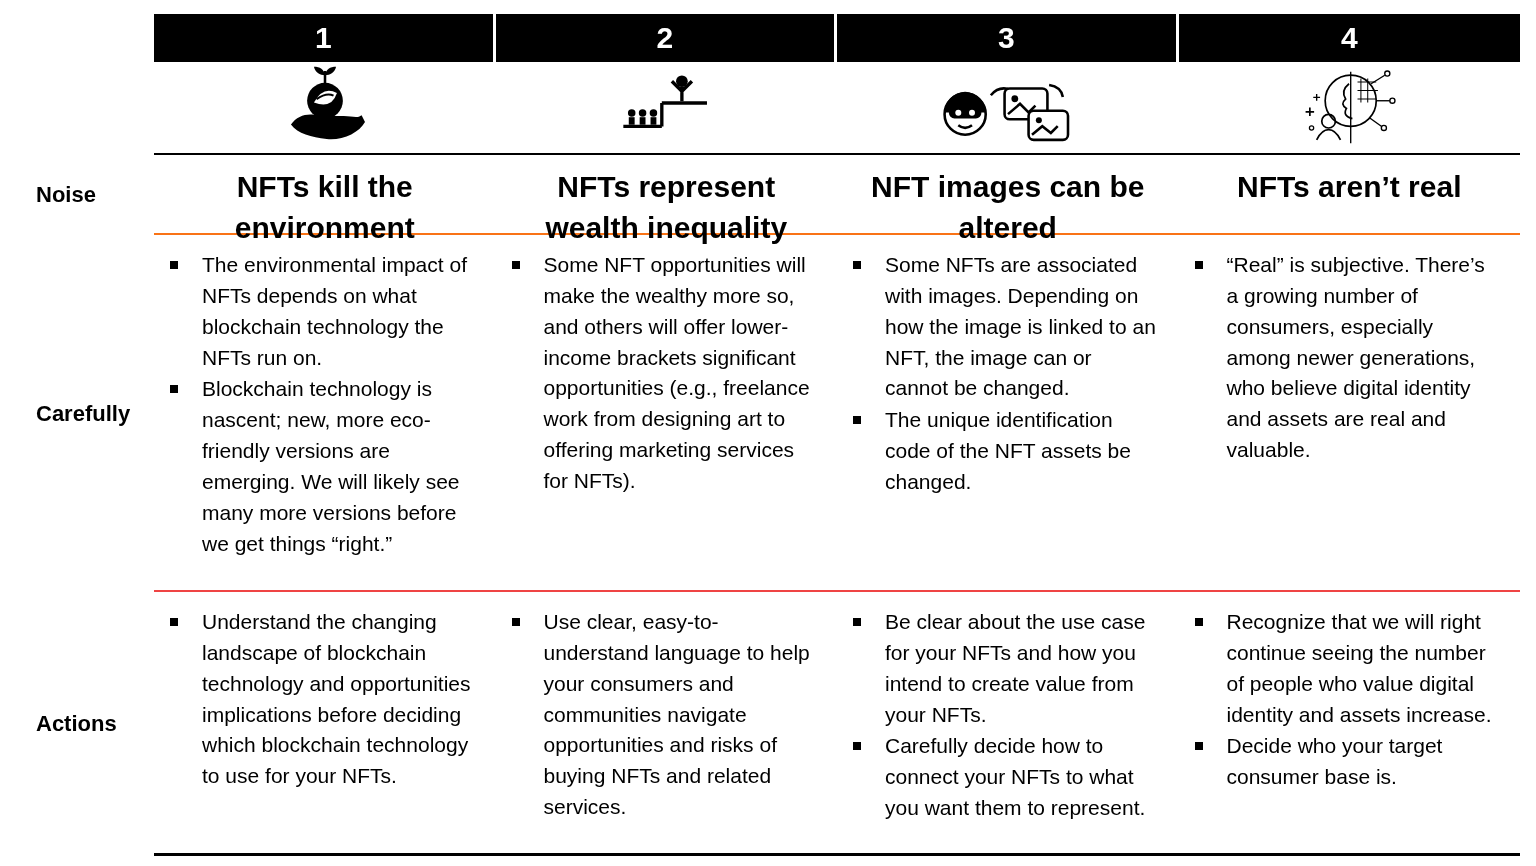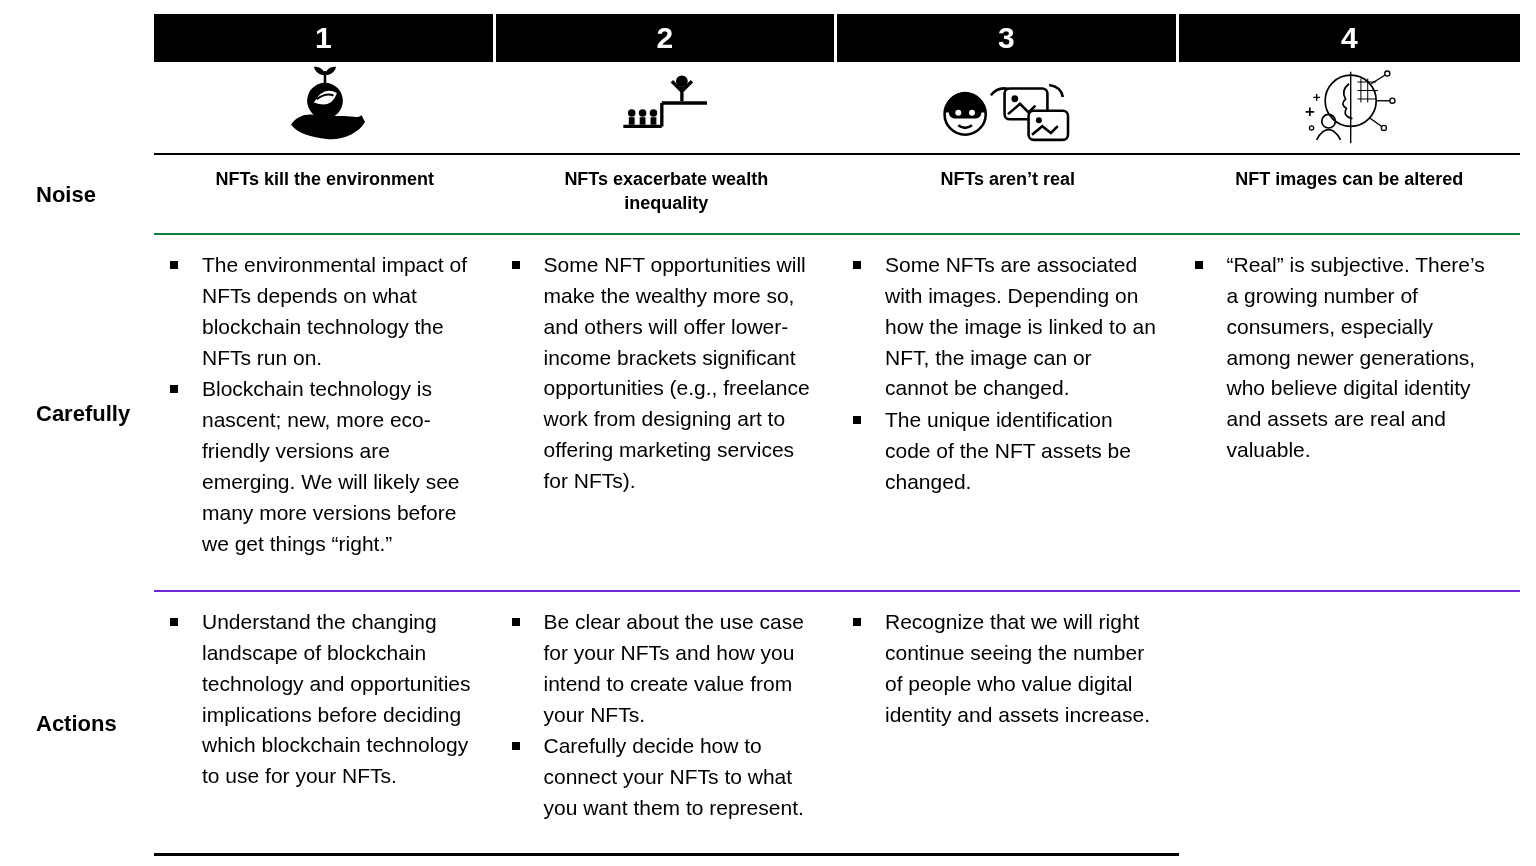--- a/index.html
+++ b/index.html
@@ -28,30 +28,30 @@
     display: flex; align-items: center; justify-content: center;
     font-weight: bold; font-size: 30px;
   }
   .head-cell.divider { border-right: 3px solid #ffffff; }
   .icon-cell {
     display: flex; align-items: flex-end; justify-content: center;
     padding-bottom: 8px;
     border-bottom: 2px solid #000000;
   }
   .noise-cell {
-    border-bottom: 2px solid #15803d;
+    border-bottom: 2px solid #f97316;
     text-align: center;
-    font-weight: bold; font-size: 18px; line-height: 1.35;
+    font-weight: bold; font-size: 30px; line-height: 1.35;
     padding: 12px 34px 0 34px;
   }
   .body-cell {
     padding: 15px 20px 0 14px;
     font-size: 21px;
   }
-  .insights-cell { border-bottom: 2px solid #6d28d9; }
+  .insights-cell { border-bottom: 2px solid #ef4444; }
   .actions-cell  { border-bottom: 3px solid #000000; }
   .bullet-item { display: flex; align-items: flex-start; gap: 24px; margin-bottom: 1px; }
   .bullet { width: 8px; height: 8px; background: #000000; flex: none; margin-top: 11px; margin-left: 2px; }
   .bullet-text { line-height: 1.47; }
   svg { display: block; }
 </style>
 </head>
 <body>
 
 <div class="slide">
@@ -135,23 +135,23 @@
         <path d="M10 50 L10 60 M5 55 L15 55" stroke="#000" stroke-width="2"></path>
         <path d="M18 34 L18 42 M14 38 L22 38" stroke="#000" stroke-width="1.6"></path>
         <circle cx="12" cy="74" r="2.5" fill="none" stroke="#000" stroke-width="1.5"></circle>
       </svg>
     </div>
 
     <div class="label-cell">
       <span>Noise</span>
     </div>
     <div class="noise-cell">NFTs kill the environment</div>
-    <div class="noise-cell">NFTs exacerbate wealth inequality</div>
+    <div class="noise-cell">NFTs represent wealth inequality</div>
+    <div class="noise-cell">NFT images can be altered</div>
     <div class="noise-cell">NFTs aren’t real</div>
-    <div class="noise-cell">NFT images can be altered</div>
 
     <div class="label-cell">
       <span>Carefully</span>
     </div>
     <div class="body-cell insights-cell">
       <div class="bullet-item">
         <span class="bullet"></span>
         <span class="bullet-text">The environmental impact of NFTs depends on what blockchain technology the NFTs run on.</span>
       </div>
       <div class="bullet-item">
@@ -187,28 +187,38 @@
     </div>
     <div class="body-cell actions-cell">
       <div class="bullet-item">
         <span class="bullet"></span>
         <span class="bullet-text">Understand the changing landscape of blockchain technology and opportunities implications before deciding which blockchain technology to use for your NFTs.</span>
       </div>
     </div>
     <div class="body-cell actions-cell">
       <div class="bullet-item">
         <span class="bullet"></span>
+        <span class="bullet-text">Use clear, easy-to-understand language to help your consumers and communities navigate opportunities and risks of buying NFTs and related services.</span>
+      </div>
+    </div>
+    <div class="body-cell actions-cell">
+      <div class="bullet-item">
+        <span class="bullet"></span>
         <span class="bullet-text">Be clear about the use case for your NFTs and how you intend to create value from your NFTs.</span>
       </div>
       <div class="bullet-item">
         <span class="bullet"></span>
         <span class="bullet-text">Carefully decide how to connect your NFTs to what you want them to represent.</span>
       </div>
     </div>
     <div class="body-cell actions-cell">
       <div class="bullet-item">
         <span class="bullet"></span>
         <span class="bullet-text">Recognize that we will right continue seeing the number of people who value digital identity and assets increase.</span>
+      </div>
+      <div class="bullet-item">
+        <span class="bullet"></span>
+        <span class="bullet-text">Decide who your target consumer base is.</span>
       </div>
     </div>
 
   </div>
 </div>
 
 </body></html>

